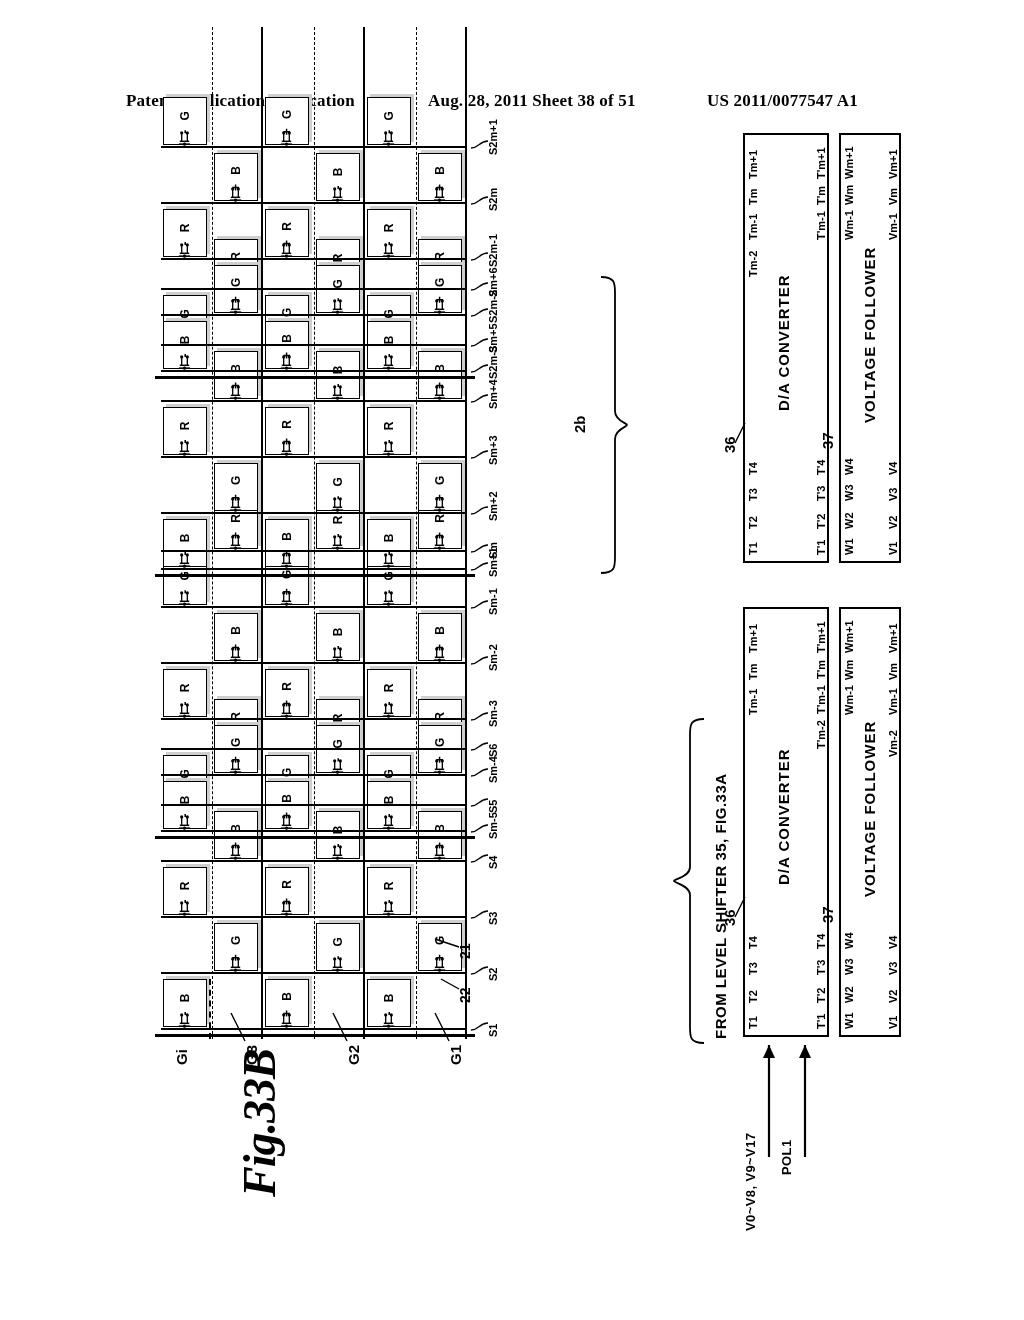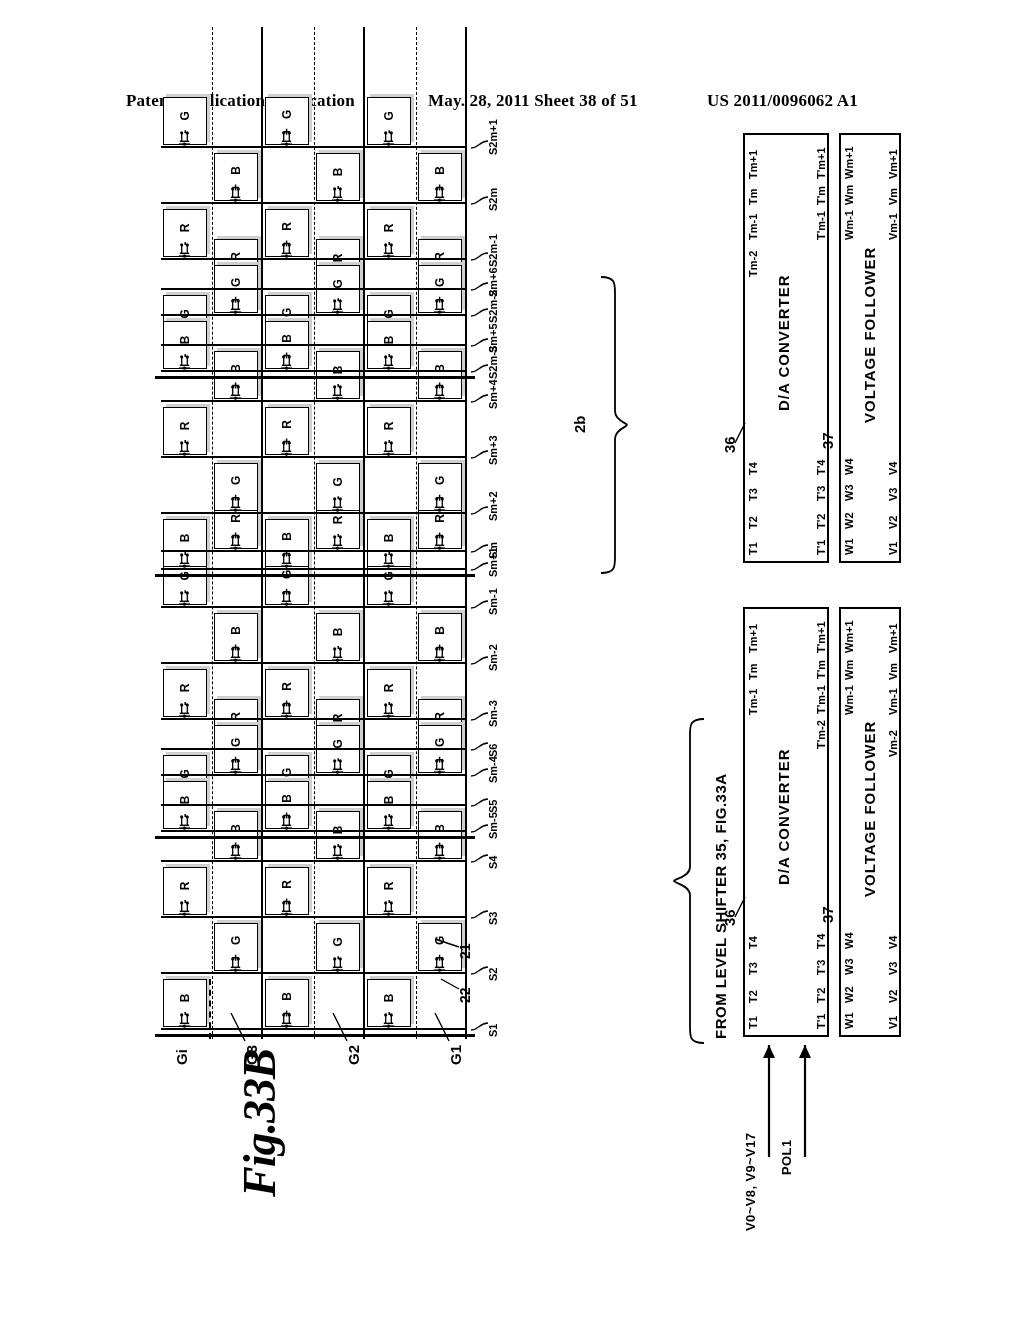--- a/index.html
+++ b/index.html
@@ -55,22 +55,22 @@
      border-top:1.6px solid #000;border-bottom:1.6px solid #000;}
 
   .brace{position:absolute;}
   svg{display:block;overflow:visible;}
 </style>
 </head>
 <body>
 
 <div id="hdr">
   <span id="h1">Patent Application Publication</span>
-  <span id="h2">May. 28, 2011  Sheet 38 of 51</span>
-  <span id="h3">US 2011/0096062 A1</span>
+  <span id="h2">Aug. 28, 2011  Sheet 38 of 51</span>
+  <span id="h3">US 2011/0077547 A1</span>
 </div>
 
 <div id="figwrap">
   <div id="fig">
 
     <div id="figtitle" style="left:18px;top:86px;">Fig.33B</div>
 
     <div class="lbl" style="left:176px;top:565px;font-size:15px;letter-spacing:.5px;">FROM LEVEL SHIFTER 35, FIG.33A</div>
     <svg class="brace" style="left:170px;top:525px;" width="330" height="34">
       <path d="M2,32 C2,18 8,18 18,18 L150,18 C160,18 162,2 164,2 C166,2 168,18 178,18 L310,18 C320,18 326,18 326,32" fill="none" stroke="#000" stroke-width="1.8"></path>

